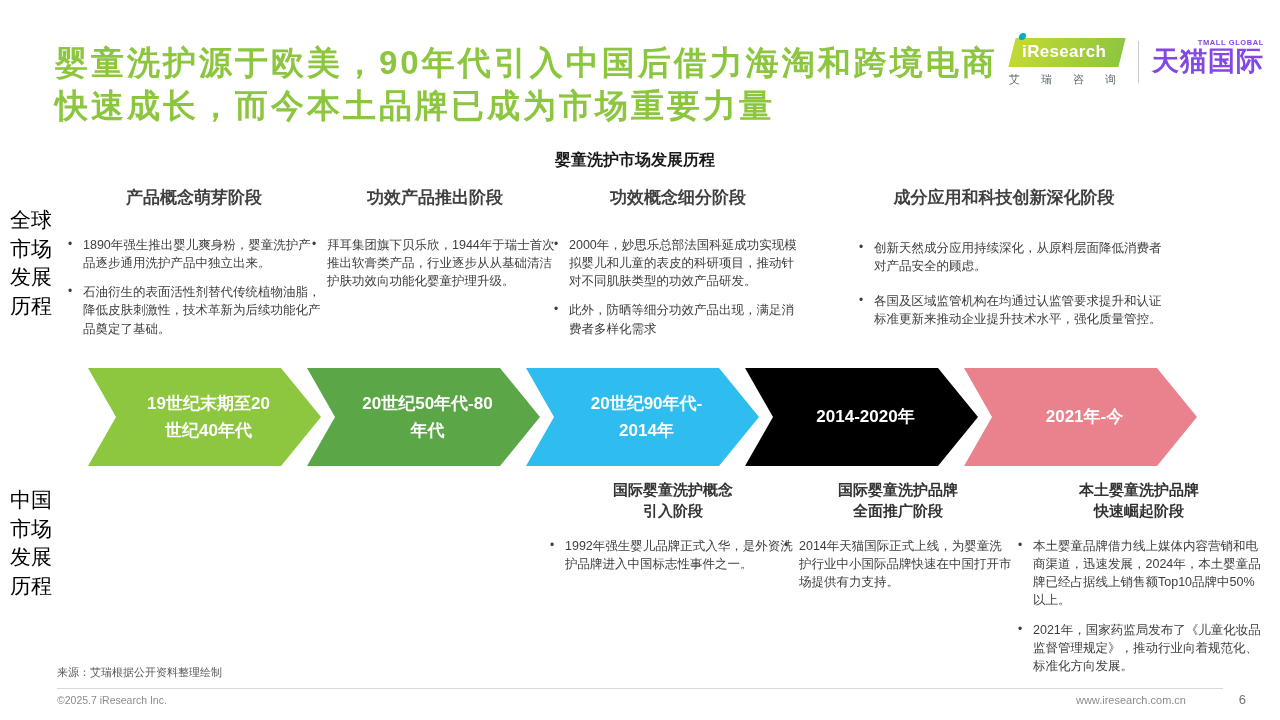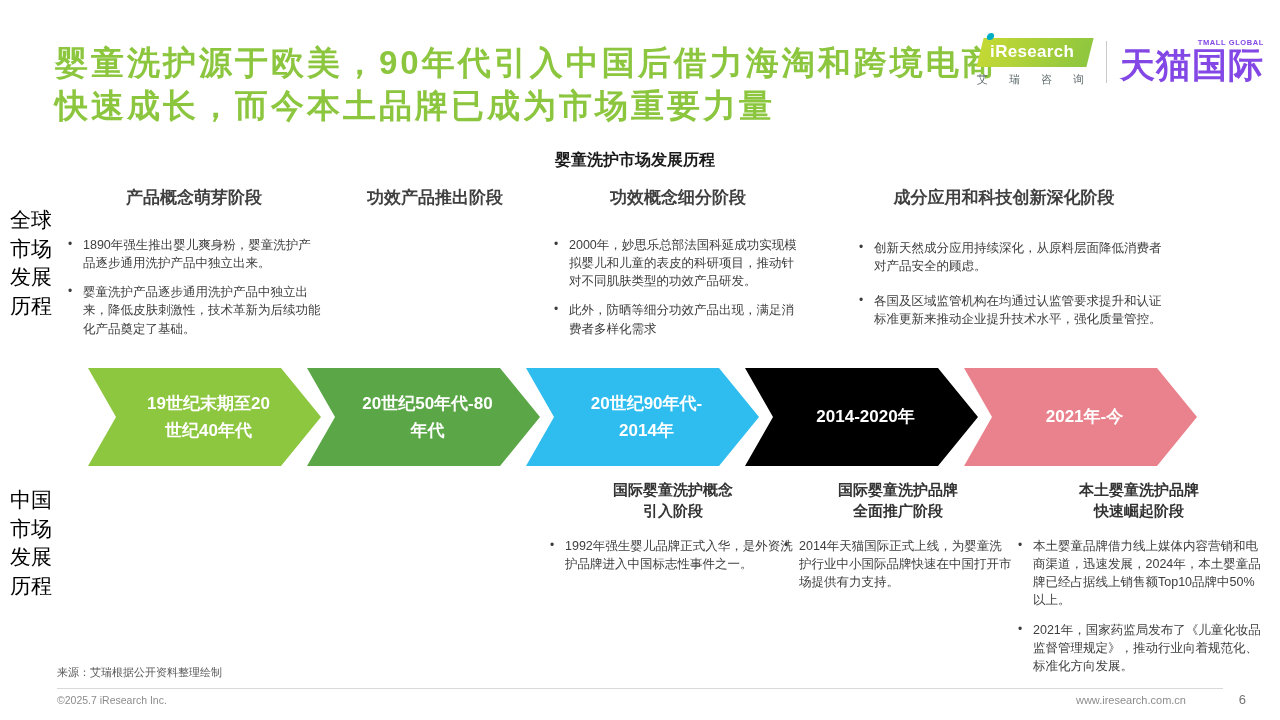--- a/index.html
+++ b/index.html
@@ -15,21 +15,21 @@
   .ir-badge { position:relative; background:linear-gradient(100deg,#C5D934,#8DC63F);
               transform:skewX(-14deg); padding:4px 16px 5px 10px; }
   .ir-badge .txt { display:inline-block; transform:skewX(14deg); color:#ffffff;
                    font-weight:bold; font-size:17px; letter-spacing:0.3px; }
   .ir-dot { position:absolute; left:3px; top:-5px; width:7px; height:7px; border-radius:50%;
             background:#00AEC3; }
   .ir-sub { margin-top:5px; font-size:11px; color:#5f6b6d; letter-spacing:9px; white-space:nowrap; }
   .logo-divider { width:1px; height:42px; background:#c9cacb; margin-top:3px; }
   .tm { display:flex; flex-direction:column; align-items:flex-end; }
   .tm-top { font-size:7.5px; font-weight:bold; color:#8347E5; letter-spacing:0.6px; }
-  .tm-name { font-size:35px; font-weight:bold; color:#8347E5; line-height:1.05; letter-spacing:1px; }
+  .tm-name { font-size:27px; font-weight:bold; color:#8347E5; line-height:1.05; letter-spacing:1px; }
 
   
   .center-title { position:absolute; top:150px; left:0; width:1270px; text-align:center;
                   font-size:16px; font-weight:bold; color:#1a1a1a; }
   .side-label { position:absolute; left:10px; width:48px; font-size:21px; font-weight:normal;
                 color:#000000; line-height:1.36; }
   .side-top { top:206px; }
   .side-bottom { top:486px; }
 
   
@@ -93,24 +93,25 @@
     </div>
   </div>
 
   <div class="center-title">婴童洗护市场发展历程</div>
   <div class="side-label side-top">全球市场发展历程</div>
   <div class="side-label side-bottom">中国市场发展历程</div>
 
   <div class="tcol c1">
     <div class="t-head">产品概念萌芽阶段</div>
     <div class="bullet">1890年强生推出婴儿爽身粉，婴童洗护产品逐步通用洗护产品中独立出来。</div>
-    <div class="bullet">婴童洗护产品逐步通用洗护产品中独立出来，降低皮肤刺激性，技术革新为后续功能化产品奠定了基础。</div>
+    <div class="bullet">石油衍生的表面活性剂替代传统植物油脂，降低皮肤刺激性，技术革新为后续功能化产品奠定了基础。</div>
   </div>
   <div class="tcol c2">
     <div class="t-head">功效产品推出阶段</div>
+    <div class="bullet">拜耳集团旗下贝乐欣，1944年于瑞士首次推出软膏类产品，行业逐步从从基础清洁护肤功效向功能化婴童护理升级。</div>
   </div>
   <div class="tcol c3">
     <div class="t-head">功效概念细分阶段</div>
     <div class="bullet">2000年，妙思乐总部法国科延成功实现模拟婴儿和儿童的表皮的科研项目，推动针对不同肌肤类型的功效产品研发。</div>
     <div class="bullet">此外，防晒等细分功效产品出现，满足消费者多样化需求</div>
   </div>
   <div class="tcol c4">
     <div class="t-head">成分应用和科技创新深化阶段</div>
     <div class="bullet">创新天然成分应用持续深化，从原料层面降低消费者对产品安全的顾虑。</div>
     <div class="bullet">各国及区域监管机构在均通过认监管要求提升和认证标准更新来推动企业提升技术水平，强化质量管控。</div>

